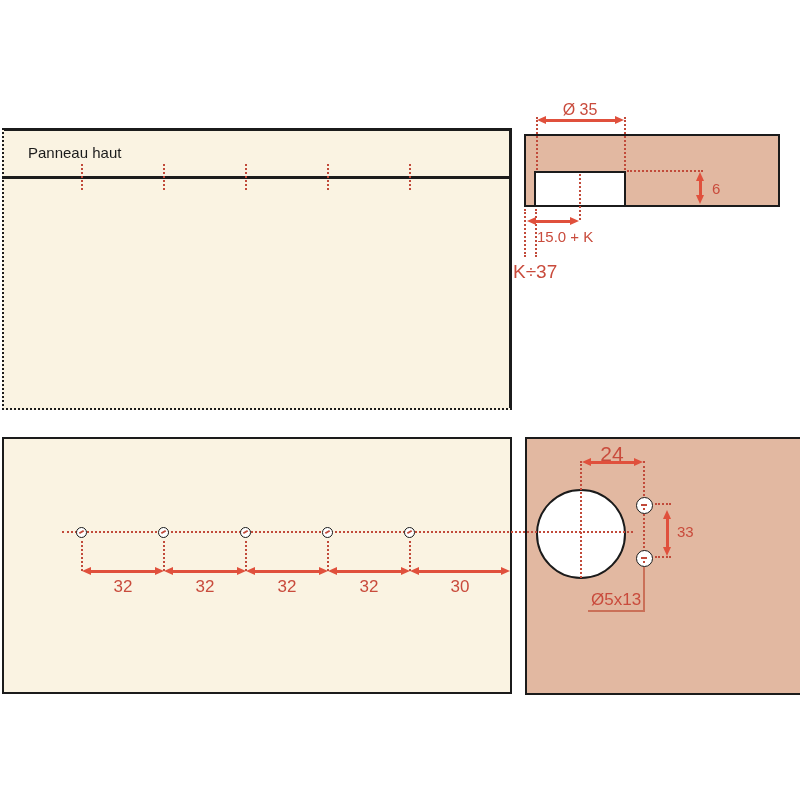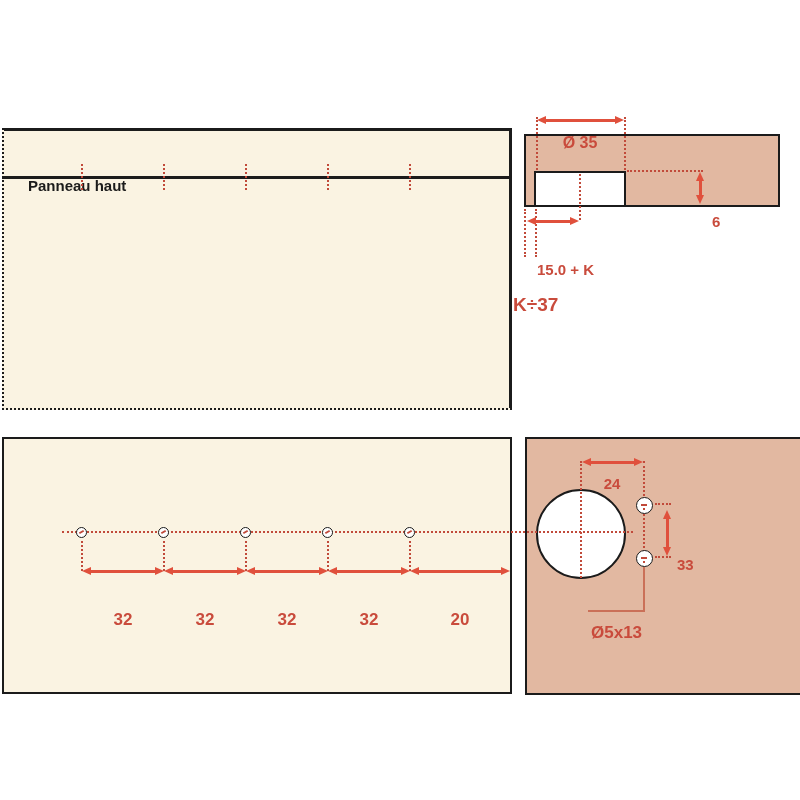--- a/index.html
+++ b/index.html
@@ -25,21 +25,21 @@
     border-top:4.5px solid transparent;border-bottom:4.5px solid transparent;border-right:9px solid var(--red);}
   .harrow::after{content:"";position:absolute;right:-9px;top:-3px;width:0;height:0;
     border-top:4.5px solid transparent;border-bottom:4.5px solid transparent;border-left:9px solid var(--red);}
   .varrow{width:3px;background:var(--red);}
   .varrow::before{content:"";position:absolute;top:-9px;left:-3px;width:0;height:0;
     border-left:4.5px solid transparent;border-right:4.5px solid transparent;border-bottom:9px solid var(--red);}
   .varrow::after{content:"";position:absolute;bottom:-9px;left:-3px;width:0;height:0;
     border-left:4.5px solid transparent;border-right:4.5px solid transparent;border-top:9px solid var(--red);}
 
   
-  .dim{color:var(--red_text);font-weight:bold;white-space:nowrap;margin-top:33px;}
+  .dim{color:var(--red_text);font-weight:normal;white-space:nowrap;}
   .dim-c{text-align:center;}
 
   
   .hole{background:#ffffff;border:2px solid var(--ink);border-radius:50%;}
   .hole-sm{background:#ffffff;border:1.5px solid var(--ink);border-radius:50%;}
   .hole-mark{background:var(--dot_red);}
 
   .leader{background:var(--leader);}
 </style>
 </head>
@@ -113,24 +113,24 @@
   <div class="abs harrow" style="left:91px;top:570px;width:64px;"></div>
   <div class="abs harrow" style="left:173px;top:570px;width:64px;"></div>
   <div class="abs harrow" style="left:255px;top:570px;width:64px;"></div>
   <div class="abs harrow" style="left:337px;top:570px;width:64px;"></div>
   <div class="abs harrow" style="left:419px;top:570px;width:82px;"></div>
 
   <div class="abs dim dim-c" style="left:103px;top:577px;width:40px;font-size:17px;">32</div>
   <div class="abs dim dim-c" style="left:185px;top:577px;width:40px;font-size:17px;">32</div>
   <div class="abs dim dim-c" style="left:267px;top:577px;width:40px;font-size:17px;">32</div>
   <div class="abs dim dim-c" style="left:349px;top:577px;width:40px;font-size:17px;">32</div>
-  <div class="abs dim dim-c" style="left:440px;top:577px;width:40px;font-size:17px;">20</div>
+  <div class="abs dim dim-c" style="left:440px;top:577px;width:40px;font-size:17px;">30</div>
 
   <div class="abs harrow" style="left:591px;top:461px;width:43px;"></div>
-  <div class="abs dim dim-c" style="left:592px;top:442px;width:40px;font-size:15px;">24</div>
+  <div class="abs dim dim-c" style="left:592px;top:442px;width:40px;font-size:21px;">24</div>
 
   <div class="abs hole-sm" style="left:636px;top:497px;width:17px;height:17px;"></div>
   <div class="abs hole-mark" style="left:641px;top:504px;width:6px;height:2px;"></div>
   <div class="abs hole-mark" style="left:643px;top:508px;width:2px;height:2px;"></div>
   <div class="abs hole-sm" style="left:636px;top:550px;width:17px;height:17px;"></div>
   <div class="abs hole-mark" style="left:641px;top:557px;width:6px;height:2px;"></div>
   <div class="abs hole-mark" style="left:643px;top:561px;width:2px;height:2px;"></div>
 
   <div class="abs dot-h" style="left:655px;top:503px;width:16px;"></div>
   <div class="abs dot-h" style="left:655px;top:556px;width:16px;"></div>

